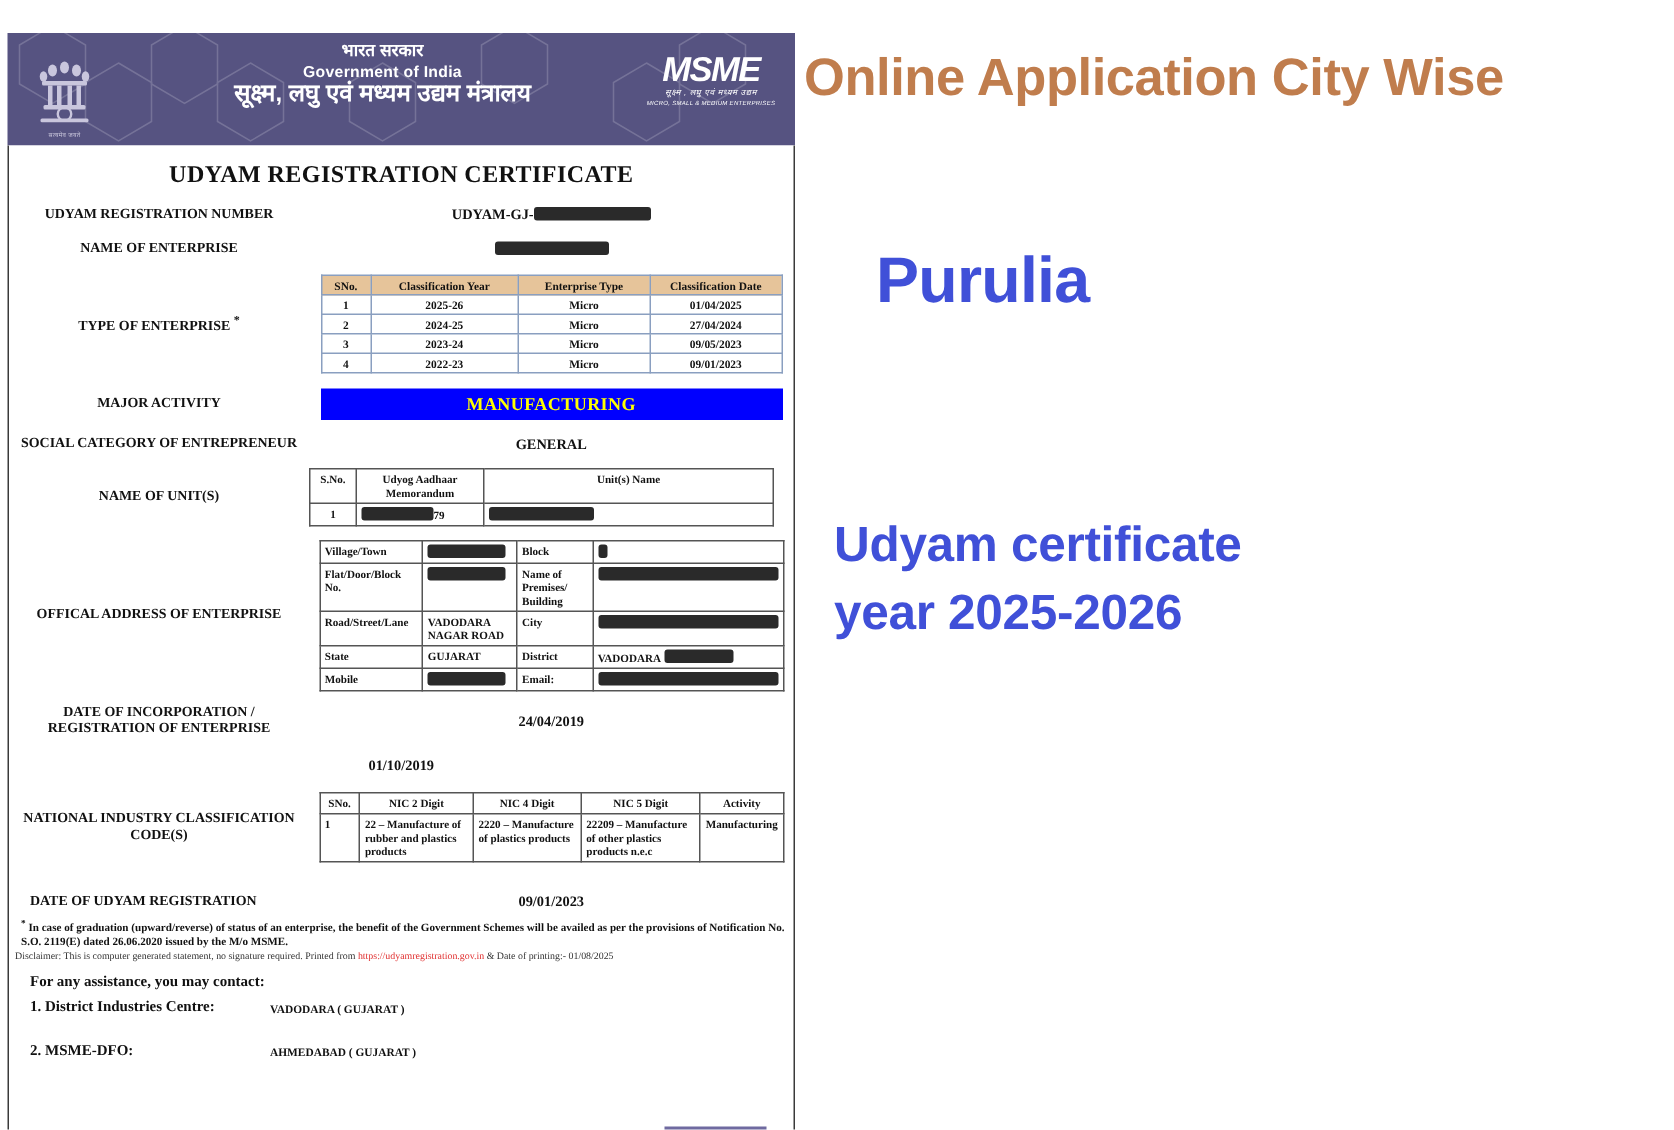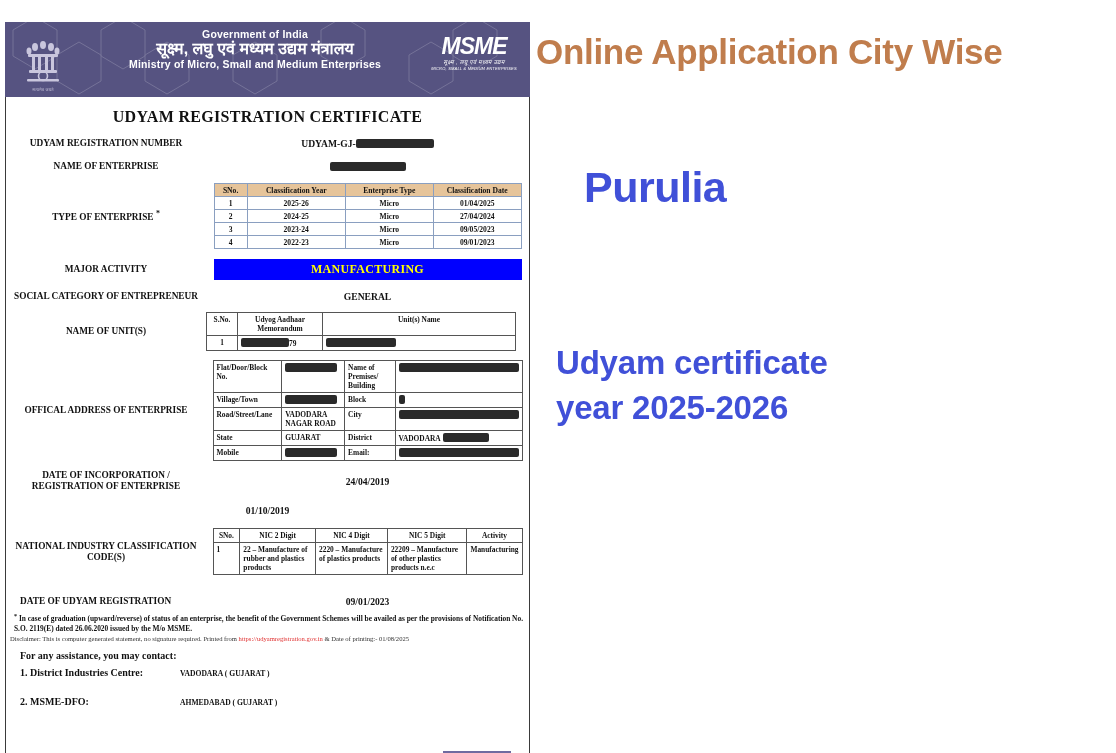--- a/index.html
+++ b/index.html
@@ -128,23 +128,23 @@
           <rect x="28" y="21" width="3" height="13"></rect>
           <rect x="6" y="34" width="28" height="3" rx="1"></rect>
           <circle cx="20" cy="40" r="4.5" fill="none" stroke="#c9c6dd" stroke-width="1.6"></circle>
           <rect x="4" y="43" width="32" height="2.5" rx="1"></rect>
         </g>
       </svg>
       <div class="emb-cap">सत्यमेव जयते</div>
     </div>
 
     <div class="banner-txt">
+      <div class="bt-hi1">भारत सरकार</div>
       <div class="bt-en1">Government of India</div>
       <div class="bt-hi2">सूक्ष्म, लघु एवं मध्यम उद्यम मंत्रालय</div>
-      <div class="bt-en2">Ministry of Micro, Small and Medium Enterprises</div>
     </div>
 
     <div class="msme-logo">
       <div class="msme-word">MSME</div>
       <div class="msme-hi">सूक्ष्म , लघु एवं  मध्यम  उद्यम</div>
       <div class="msme-en">MICRO, SMALL &amp; MEDIUM ENTERPRISES</div>
     </div>
   </div>
 
   <div class="doc">
@@ -235,30 +235,30 @@
         </table>
       </div>
     </div>
 
     <div class="row" style="margin-top:7px">
       <div class="lbl">OFFICAL ADDRESS OF ENTERPRISE</div>
       <div style="flex:1;display:flex;justify-content:center">
         <table class="plain" style="width:310px" id="addr-table">
             <tbody>
               <tr>
+                <td style="width:62px">Village/Town</td>
+                <td style="width:56px"><span class="redact" style="width:52px"></span></td>
+                <td style="width:44px">Block</td>
+                <td><span class="redact" style="width:6px"></span></td>
+              </tr>
+              <tr>
                 <td style="width:62px">Flat/Door/Block No.</td>
                 <td style="width:56px"><span class="redact" style="width:52px"></span></td>
                 <td style="width:44px">Name of Premises/ Building</td>
                 <td><span class="redact" style="width:120px"></span></td>
-              </tr>
-              <tr>
-                <td style="width:62px">Village/Town</td>
-                <td style="width:56px"><span class="redact" style="width:52px"></span></td>
-                <td style="width:44px">Block</td>
-                <td><span class="redact" style="width:6px"></span></td>
               </tr>
               <tr>
                 <td style="width:62px">Road/Street/Lane</td>
                 <td style="width:56px">VADODARA NAGAR ROAD</td>
                 <td style="width:44px">City</td>
                 <td><span class="redact" style="width:120px"></span></td>
               </tr>
               <tr>
                 <td style="width:62px">State</td>
                 <td style="width:56px">GUJARAT</td>

